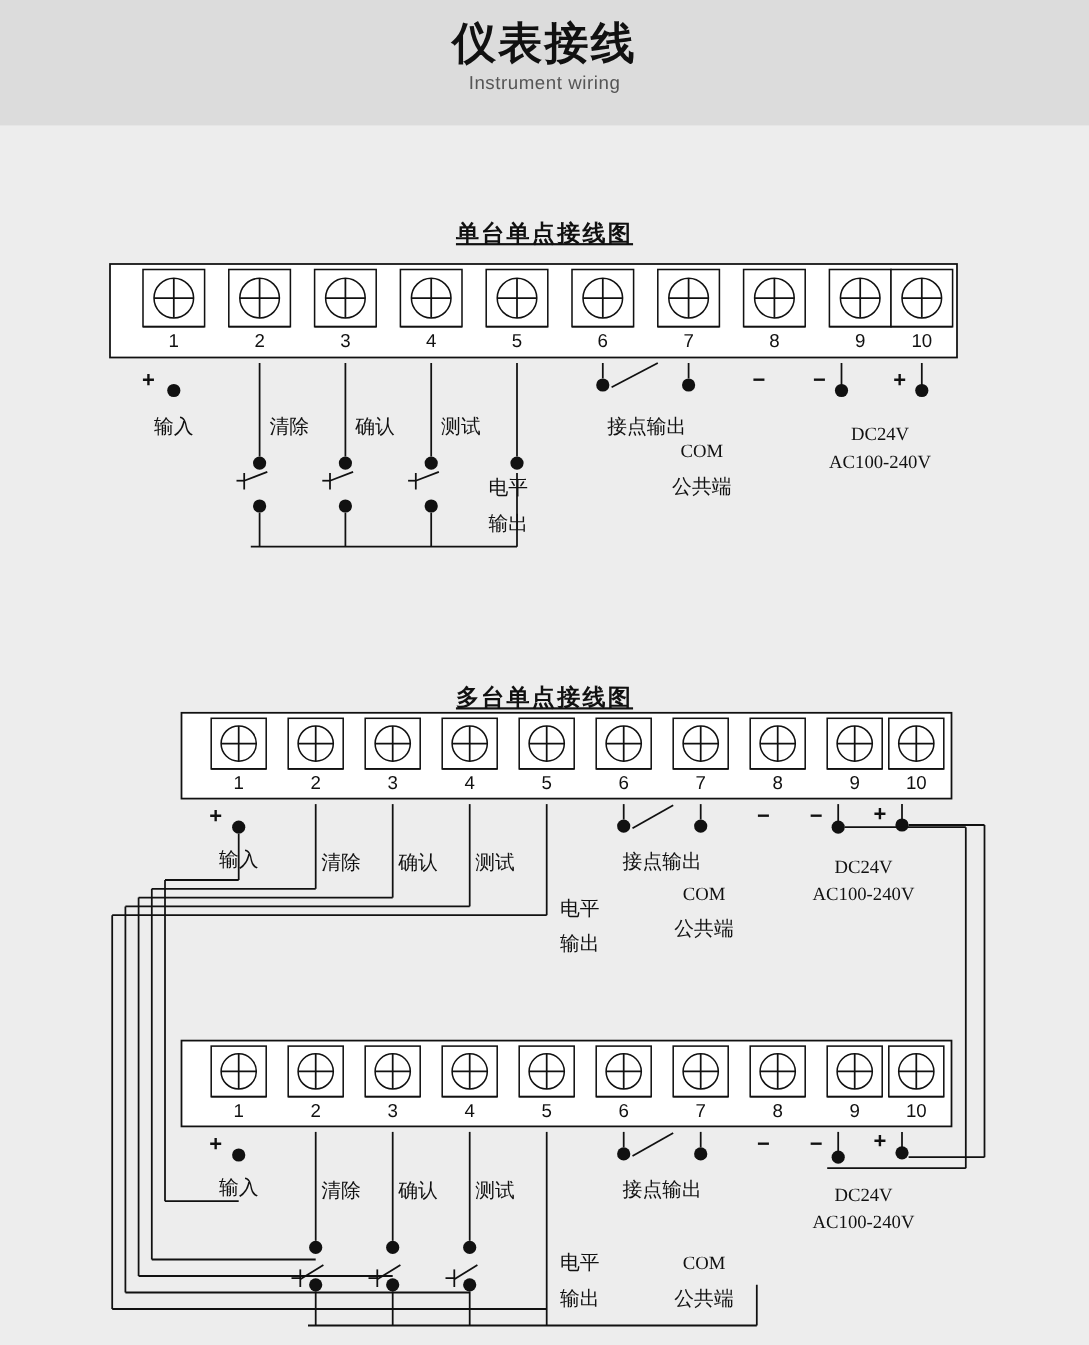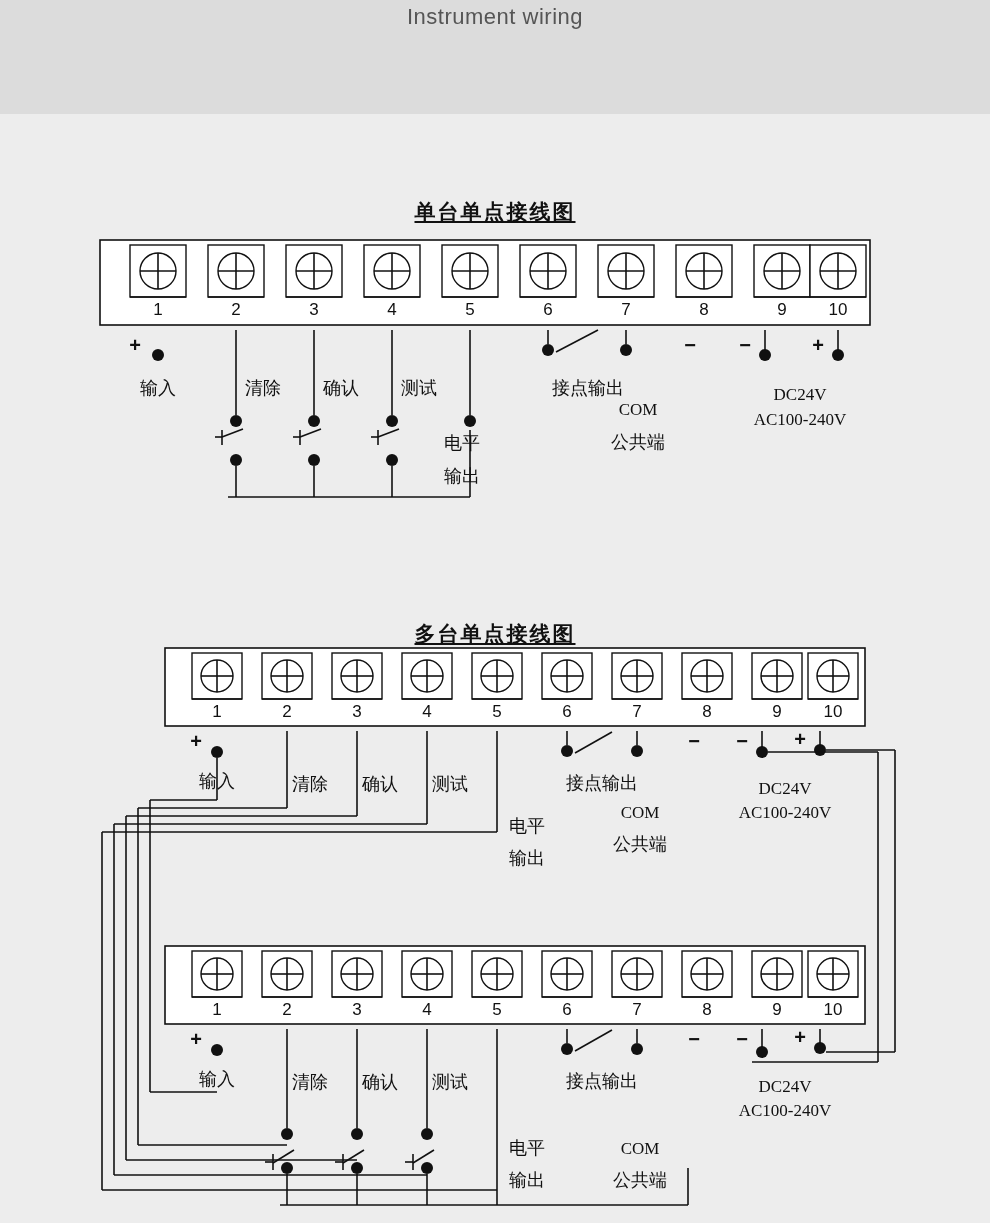--- a/index.html
+++ b/index.html
@@ -29,21 +29,21 @@
     padding-top: 18px;
     font-size: 40px;
     font-weight: bold;
     letter-spacing: 2px;
     color: #111;
     line-height: 1.1;
   }
   .header .en {
     margin: 0;
     padding-top: 4px;
-    font-size: 22px;
+    font-size: 17px;
     color: #555;
     letter-spacing: 0.5px;
   }
 
   
   .sec-title {
     position: absolute;
     width: 990px;
     text-align: center;
     font-size: 21px;
@@ -72,20 +72,21 @@
   .mono { font-family: "Liberation Serif", serif; font-size: 17px; text-anchor: middle; }
   .wire { stroke: #111; stroke-width: 1.6; fill: none; }
   .box  { stroke: #111; stroke-width: 1.6; fill: #ffffff; }
   .scr  { stroke: #111; stroke-width: 1.4; fill: #ffffff; }
   .dot  { fill: #111; }
 </style>
 </head>
 <body>
 
 <div class="header">
+  <div class="cn">仪表接线</div>
   <div class="en">Instrument wiring</div>
 </div>
 
 <div class="sec-title" id="title-single">单台单点接线图</div>
 <div class="sec-title" id="title-multi">多台单点接线图</div>
 
 <svg class="canvas" viewBox="0 0 990 1223">
 
   <g>
 

